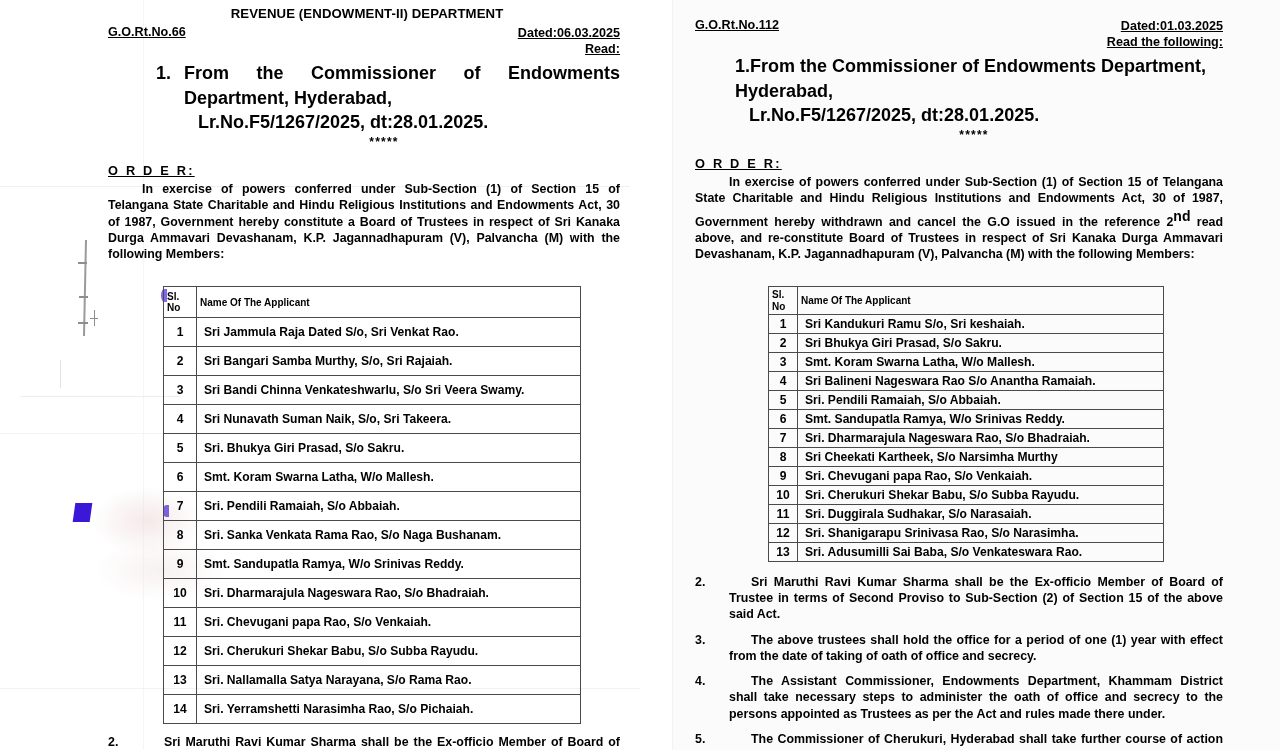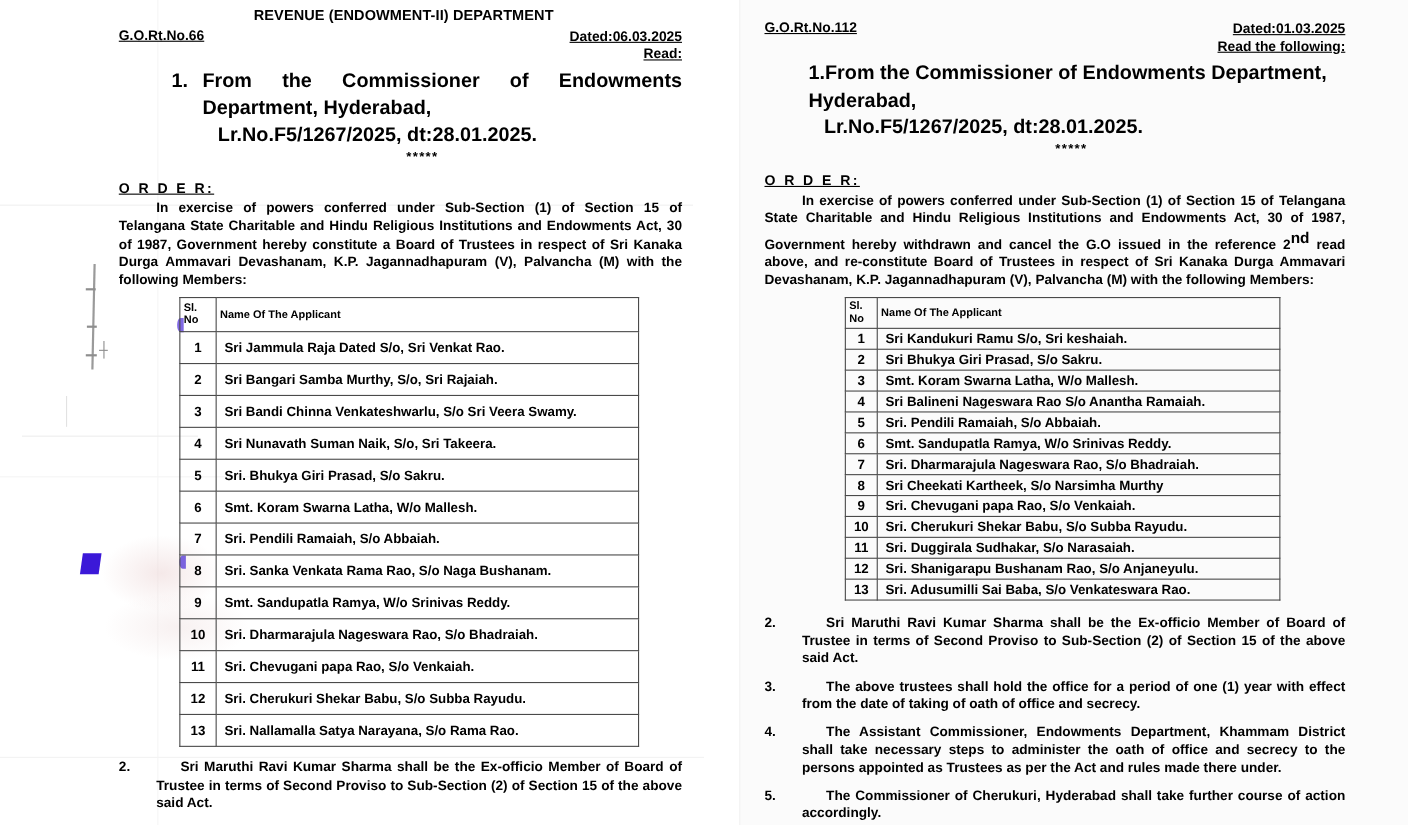--- a/index.html
+++ b/index.html
@@ -134,21 +134,21 @@
     text-decoration: underline;
     letter-spacing: 2.2px;
     margin: 14px 0 3px 0;
   }
 
   .para {
     font-size: 12.4px;
     line-height: 1.31;
     text-align: justify;
     font-weight: bold;
-    margin: 0 0 8px 0;
+    margin: 0 0 24px 0;
   }
   .para.indent-first { text-indent: 34px; }
   .para sup { font-size: 14px; vertical-align: super; }
 
   .num-para {
     display: flex;
     font-size: 12.4px;
     line-height: 1.31;
     font-weight: bold;
     margin: 0 0 9px 0;
@@ -394,20 +394,24 @@
               <td class="nm">Sri. Chevugani papa Rao, S/o Venkaiah.</td>
             </tr>
           <tr>
               <td class="sl">12</td>
               <td class="nm">Sri. Cherukuri Shekar Babu, S/o Subba Rayudu.</td>
             </tr>
           <tr>
               <td class="sl">13</td>
               <td class="nm">Sri. Nallamalla Satya Narayana, S/o Rama Rao.</td>
             </tr>
+          <tr>
+              <td class="sl">14</td>
+              <td class="nm">Sri. Yerramshetti Narasimha Rao, S/o Pichaiah.</td>
+            </tr>
         </tbody>
       </table>
 
       <div class="num-para">
         <span class="np-num">2.</span>
         <span class="np-text">Sri Maruthi Ravi Kumar Sharma shall be the Ex-officio Member of Board of Trustee in terms of Second Proviso to Sub-Section (2) of Section 15 of the above said Act.</span>
       </div>
 
       <div class="num-para">
         <span class="np-num">3.</span>
@@ -497,21 +501,21 @@
           <tr>
               <td class="sl">10</td>
               <td class="nm">Sri. Cherukuri Shekar Babu, S/o Subba Rayudu.</td>
             </tr>
           <tr>
               <td class="sl">11</td>
               <td class="nm">Sri. Duggirala Sudhakar, S/o Narasaiah.</td>
             </tr>
           <tr>
               <td class="sl">12</td>
-              <td class="nm">Sri. Shanigarapu Bushanam Rao, S/o Anjaneyulu.</td>
+              <td class="nm">Sri. Shanigarapu Srinivasa Rao, S/o Narasimha.</td>
             </tr>
           <tr>
               <td class="sl">13</td>
               <td class="nm">Sri. Adusumilli Sai Baba, S/o Venkateswara Rao.</td>
             </tr>
         </tbody>
       </table>
 
       <div class="num-para">
         <span class="np-num">2.</span>

